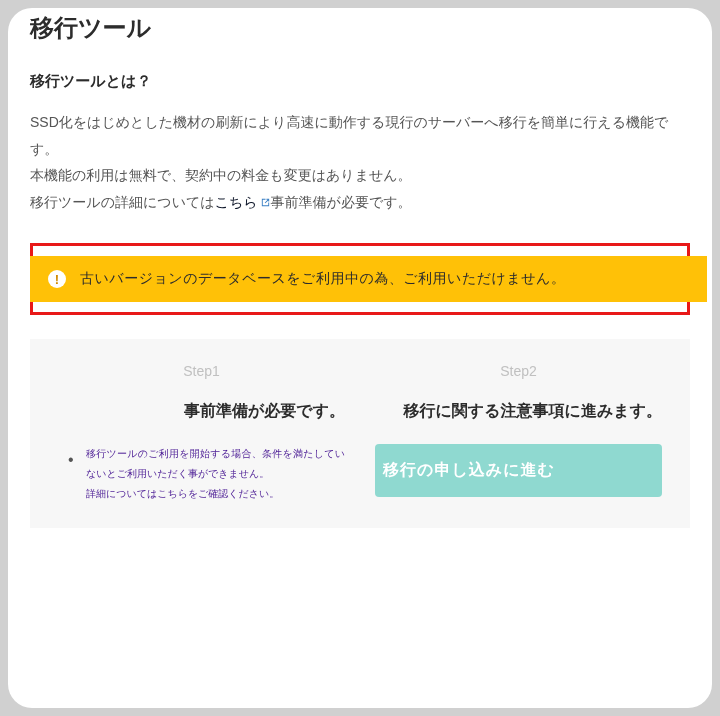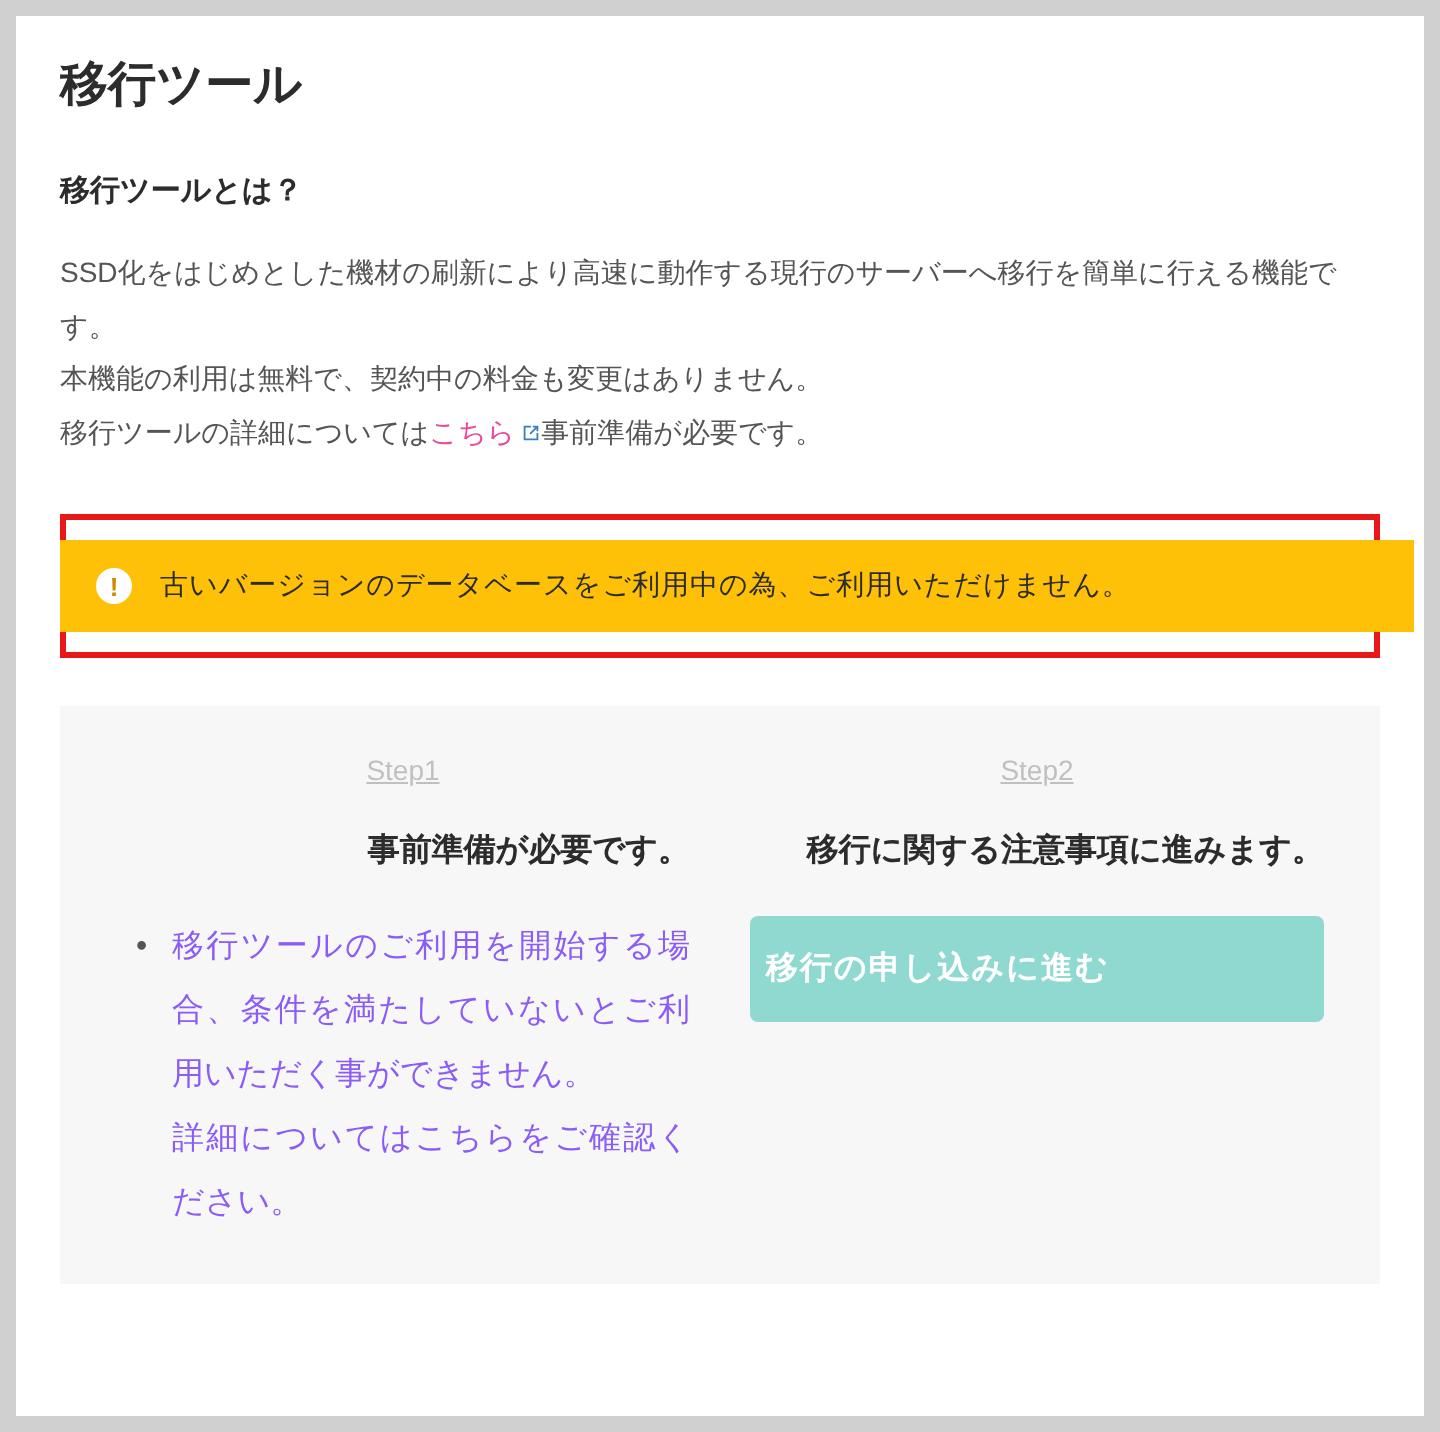--- a/index.html
+++ b/index.html
@@ -9,44 +9,45 @@
     }
     body {
       font-family: "Hiragino Sans", "Hiragino Kaku Gothic ProN", Meiryo, sans-serif;
       background: #d0d0d0;
       padding: 8px;
       width: 720px;
       height: 716px;
     }
     .container {
       background: #ffffff;
-      padding: 18px 22px;
+      padding: 4px 22px;
       height: 100%;
       overflow: hidden;
+      border-radius: 24px;
     }
     .page-title {
       font-size: 24px;
       font-weight: bold;
       color: #2c2c2c;
       margin-bottom: 28px;
     }
     .subtitle {
       font-size: 15px;
       font-weight: bold;
       color: #2c2c2c;
       margin-bottom: 18px;
     }
     .description {
       font-size: 14px;
       color: #555;
       line-height: 1.9;
       margin-bottom: 28px;
     }
     .description a {
-      color: #ec4899;
+      color: #0f172a;
       text-decoration: none;
       margin-top: 14px;
     }
     .ext-icon {
       display: inline-block;
       width: 11px;
       height: 11px;
       margin-left: 2px;
       vertical-align: -1px;
     }
@@ -97,38 +98,37 @@
     }
     .step {
       flex: 1;
     }
     .step-label {
       text-align: center;
       font-size: 14px;
       color: #c0c0c0;
       margin-bottom: 22px;
       font-weight: 500;
-      text-decoration: underline;
     }
     .step-title {
       font-size: 16px;
       font-weight: bold;
       color: #2c2c2c;
       text-align: right;
       margin-bottom: 22px;
     }
     .step-list {
       list-style: none;
       padding-left: 10px;
     }
     .step-list li {
       position: relative;
       padding-left: 18px;
-      font-size: 16px;
-      color: #8b5cf6;
+      font-size: 10px;
+      color: #4c1d95;
       line-height: 2.0;
       text-align: justify;
     }
     .step-list li::before {
       content: "•";
       position: absolute;
       left: 0;
       color: #555;
       font-size: 16px;
     }

